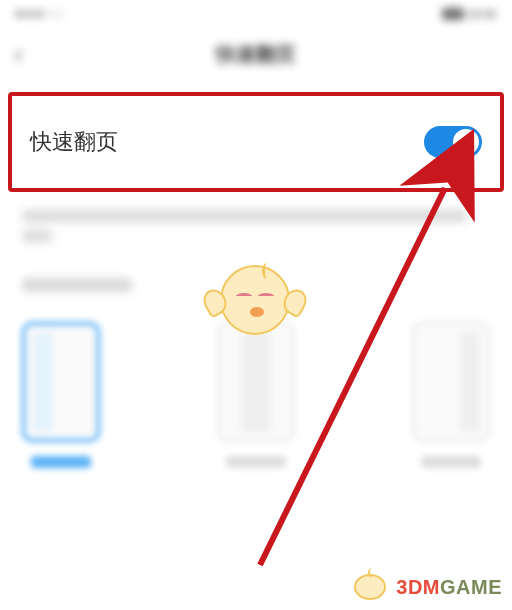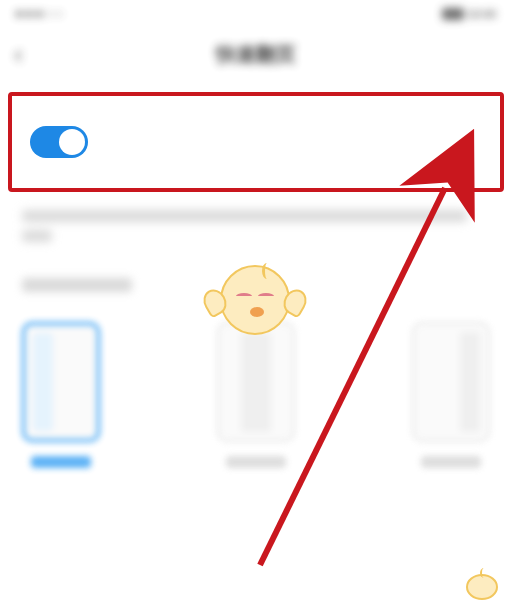--- a/index.html
+++ b/index.html
@@ -106,20 +106,21 @@
     <span class="status-txt">10:00</span>
   </div>
 </div>
 
 <div class="header">
   <span class="back">‹</span>
   <span class="title">快速翻页</span>
 </div>
 
 <div class="highlight-box">
+  <span class="setting-label">快速翻页</span>
   <div class="toggle">
     <div class="knob"></div>
   </div>
 </div>
 
 <div class="desc">
   <div class="desc-line" style="width: 95%"></div>
   <div class="desc-line short"></div>
 </div>
 
@@ -164,13 +165,16 @@
     </marker>
   </defs>
   <line x1="260" y1="565" x2="445" y2="188" stroke="#c9171e" stroke-width="6" marker-end="url(#ah)"></line>
 </svg>
 
 <div class="watermark">
   <div class="wm-icon">
     <div class="wm-body"></div>
       <div class="wm-hair"></div>
   </div>
+  <span class="wm-text">
+    <span class="d3">3DM</span><span class="g">GAME</span>
+  </span>
 </div>
 
 </body></html>

